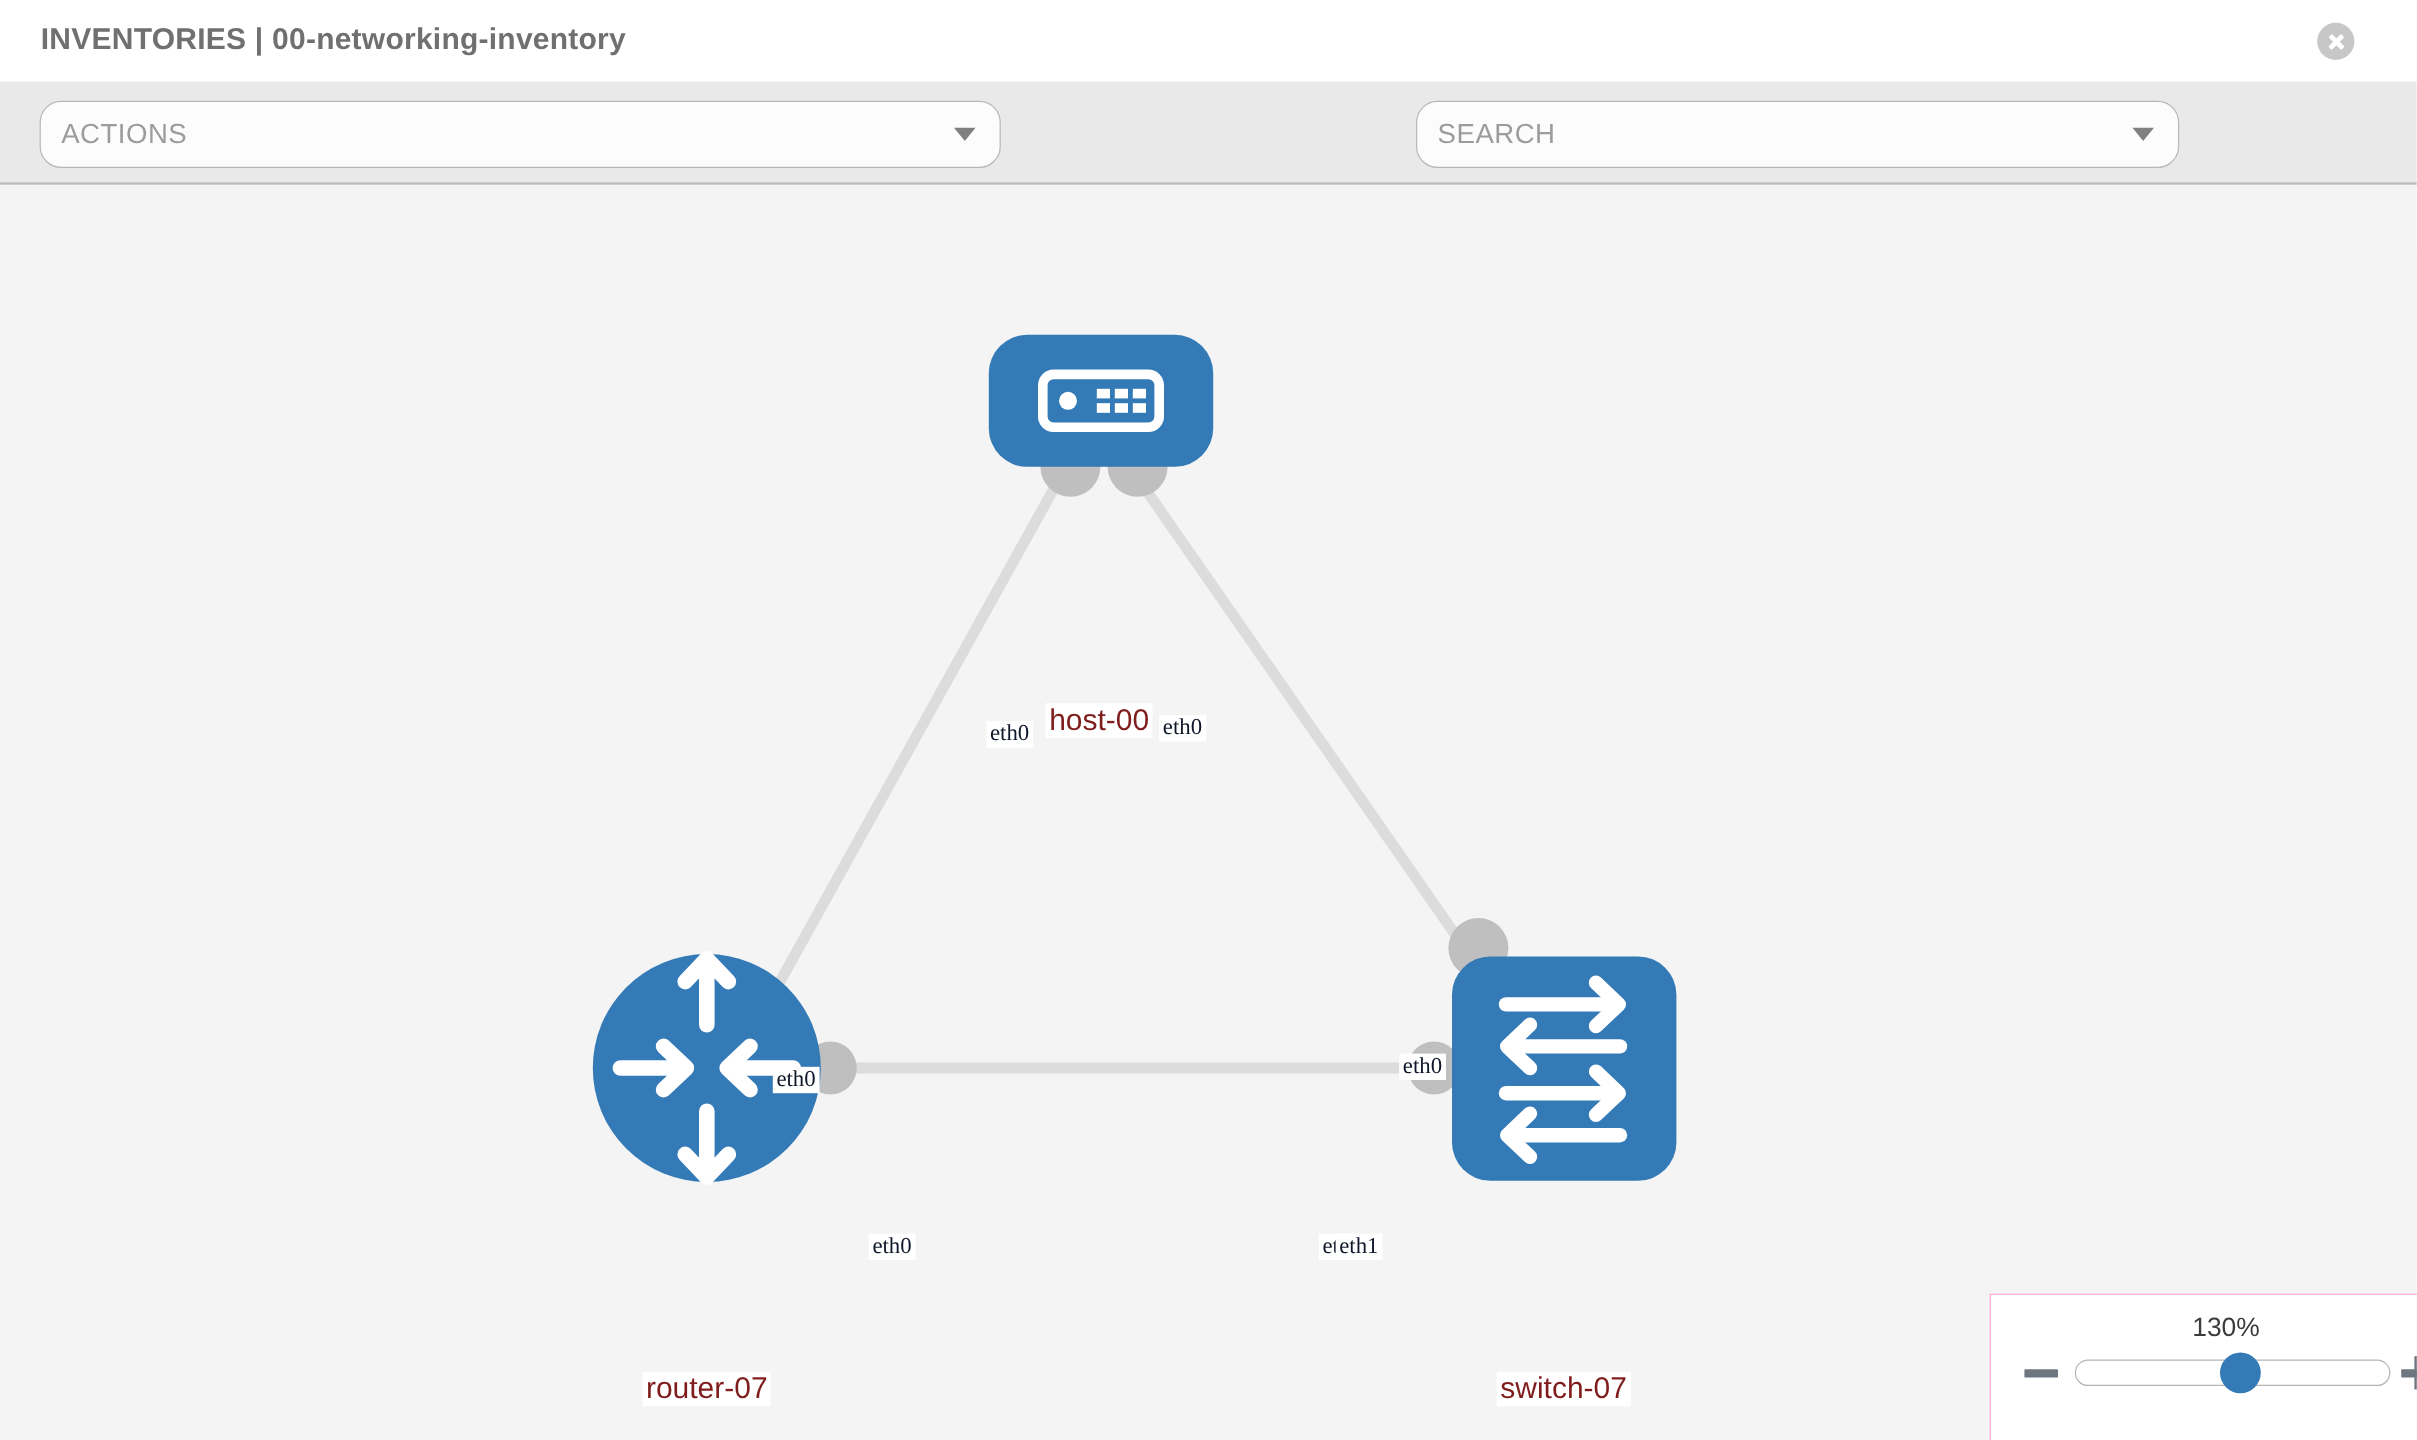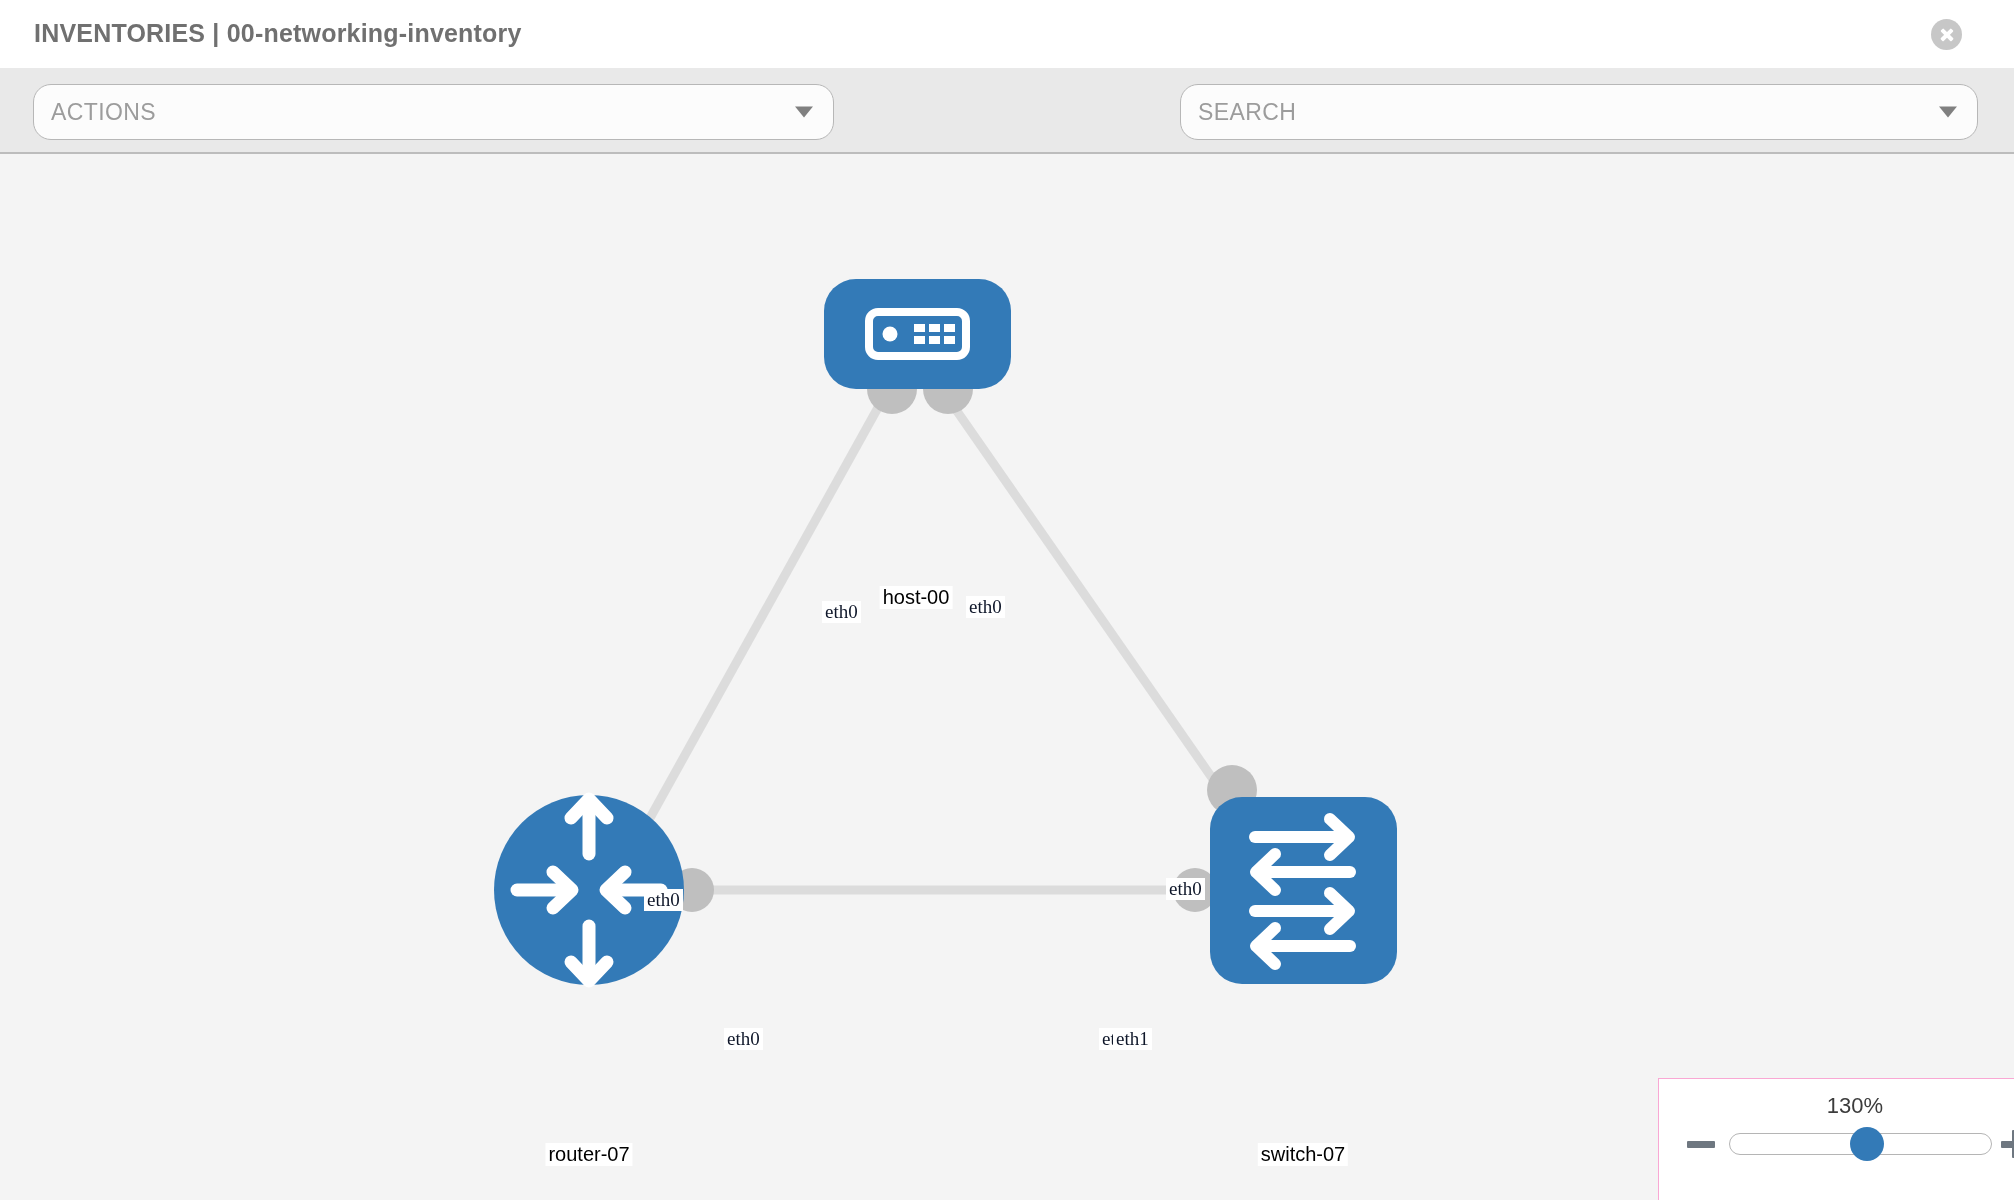--- a/index.html
+++ b/index.html
@@ -105,21 +105,21 @@
 
   #actions-select {
     left: 33px;
     top: 16px;
     width: 801px;
     height: 56px;
   }
   #search-select {
     left: 1180px;
     top: 16px;
-    width: 798px;
+    width: 636px;
     height: 56px;
   }
 
   .tool-icon {
     position: absolute;
     top: 92px;
     width: 46px;
     height: 46px;
     cursor: pointer;
   }
@@ -138,22 +138,22 @@
   .canvas svg.topology {
     position: absolute;
     left: 0; top: 0;
     width: 2014px;
     height: 1046px;
   }
 
   
   .node-label {
     position: absolute;
-    font-size: 20px;
-    color: #000000;
+    font-size: 25px;
+    color: #7f1d1d;
     background: #ffffff;
     padding: 0 3px;
     white-space: nowrap;
     transform: translateX(-50%);
   }
   .edge-label {
     position: absolute;
     font-size: 19px;
     color: #0f172a;
     background: #ffffff;

